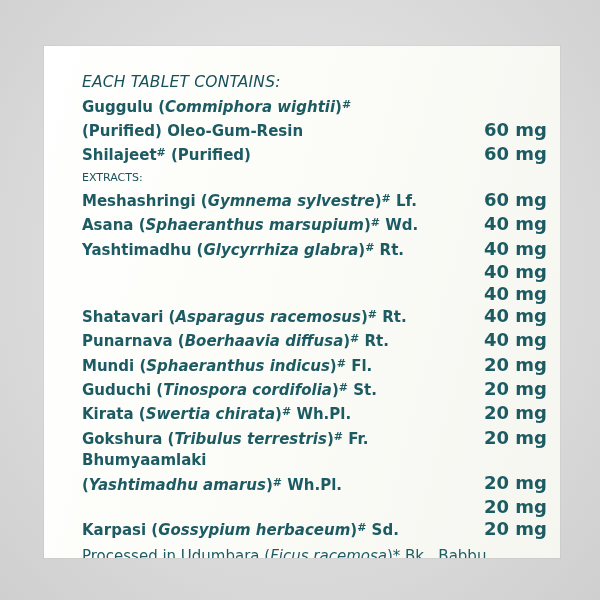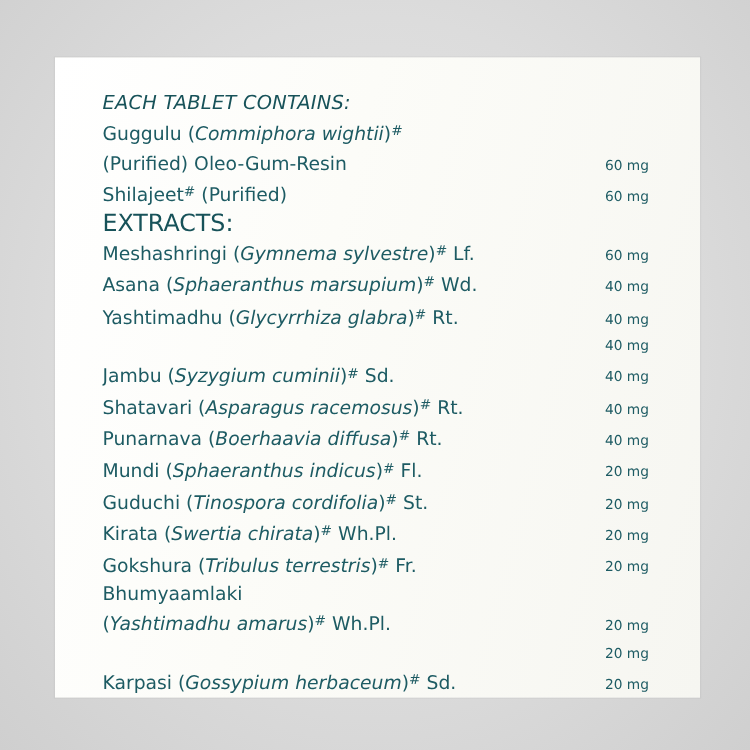--- a/index.html
+++ b/index.html
@@ -52,45 +52,46 @@
     white-space: nowrap;
     font-style: italic;
   }
   .row {
     display: flex;
     align-items: baseline;
     line-height: 21.5px;
     font-size: 15px;
     color: #1d5b63;
     white-space: nowrap;
+    font-weight: bold;
   }
   .row .name {
     flex: 0 0 auto;
     max-width: 380px;
     overflow: hidden;
   }
   .row .spacer {
     flex: 1 1 auto;
   }
   .row .amount {
     flex: 0 0 auto;
     width: 62px;
     text-align: left;
     padding-left: 2px;
-    font-size: 11px;
+    font-size: 18px;
   }
   .it {
     font-style: italic;
   }
   .sup {
     font-size: 11px;
     vertical-align: 0.35em;
   }
   .subheading {
-    font-size: 19px;
+    font-size: 11px;
     line-height: 21.5px;
     color: #175259;
   }
   .footer-line {
     font-size: 15px;
     line-height: 21px;
     color: #1d5b63;
     white-space: nowrap;
     overflow: hidden;
   }
@@ -141,21 +142,20 @@
     <div class="row">
       <span class="name"><span>Yashtimadhu (</span><span class="it">Glycyrrhiza glabra</span><span>)</span><span class="sup">#</span><span> Rt.</span></span>
       <span class="spacer"></span>
       <span class="amount">40 mg</span>
     </div>
     <div class="row">
       <span class="spacer"></span>
       <span class="amount">40 mg</span>
     </div>
     <div class="row">
-      <span class="name"><span>Jambu (</span><span class="it">Syzygium cuminii</span><span>)</span><span class="sup">#</span><span> Sd.</span></span>
       <span class="spacer"></span>
       <span class="amount">40 mg</span>
     </div>
     <div class="row">
       <span class="name"><span>Shatavari (</span><span class="it">Asparagus racemosus</span><span>)</span><span class="sup">#</span><span> Rt.</span></span>
       <span class="spacer"></span>
       <span class="amount">40 mg</span>
     </div>
     <div class="row">
       <span class="name"><span>Punarnava (</span><span class="it">Boerhaavia diffusa</span><span>)</span><span class="sup">#</span><span> Rt.</span></span>

